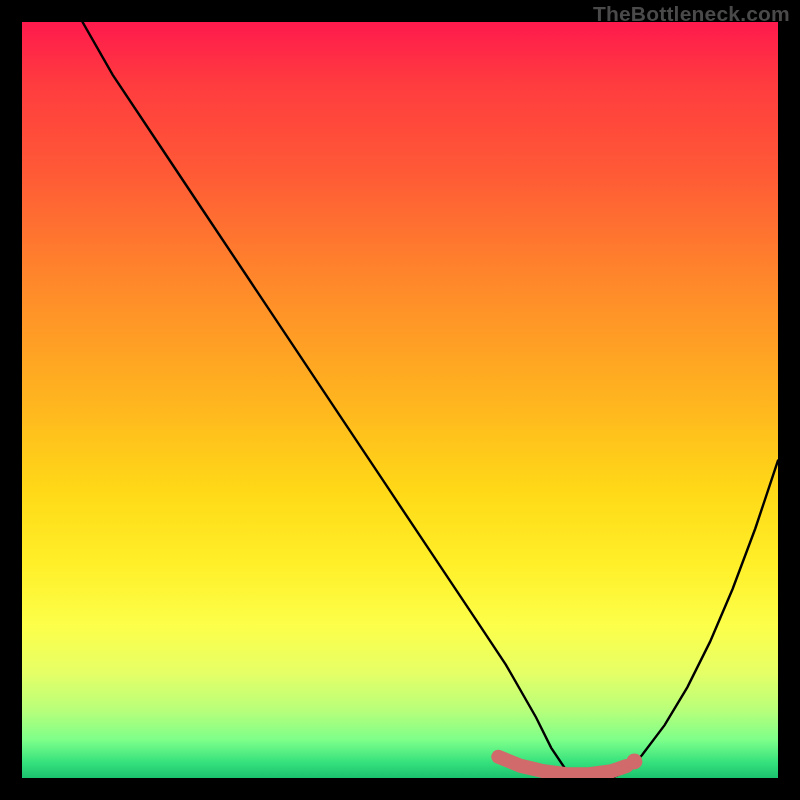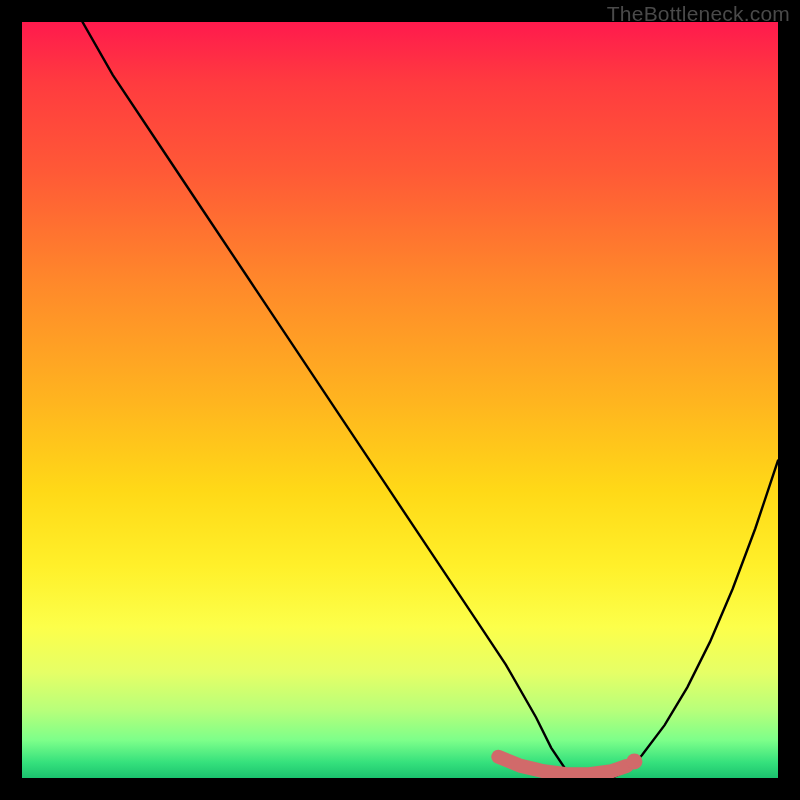--- a/index.html
+++ b/index.html
@@ -47,21 +47,21 @@
     top: 0;
     width: 756px;
     height: 756px;
   }
   .watermark {
     position: absolute;
     top: 2px;
     right: 10px;
     color: #4a4a4a;
     font-size: 21px;
-    font-weight: 400;
+    font-weight: 700;
     letter-spacing: 0.2px;
     user-select: none;
   }
 </style>
 </head>
 <body>
 
 <div class="frame">
 
   <div class="plot-area">

